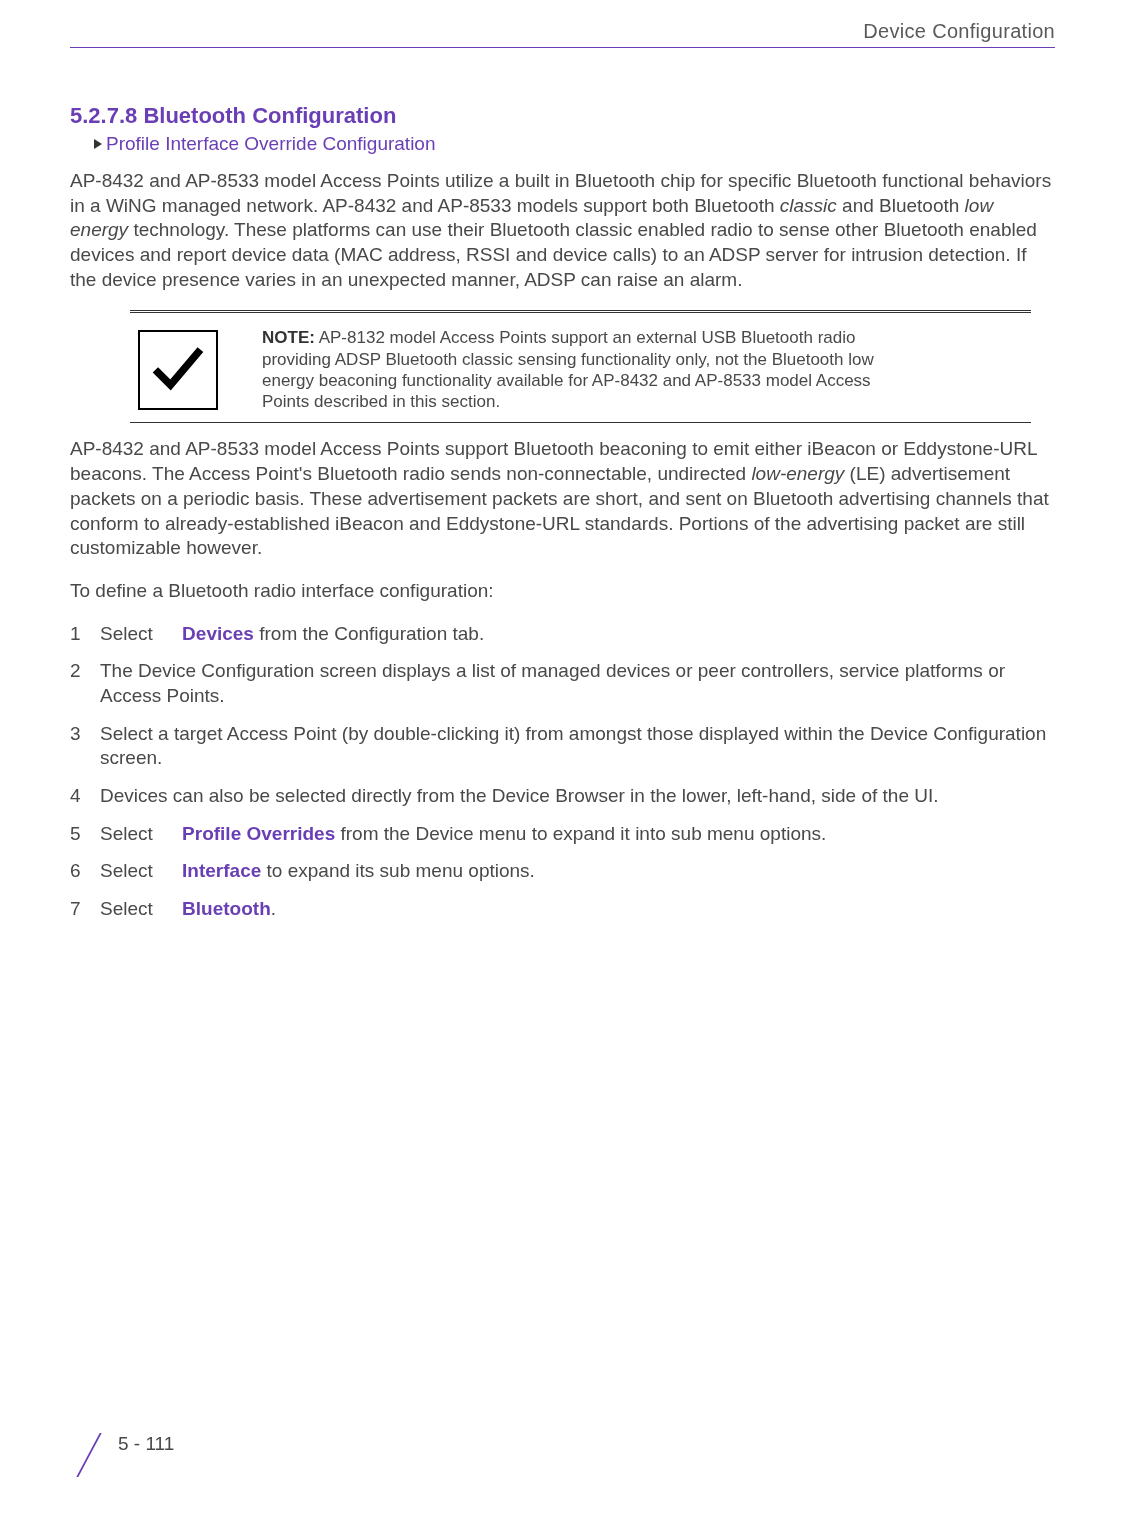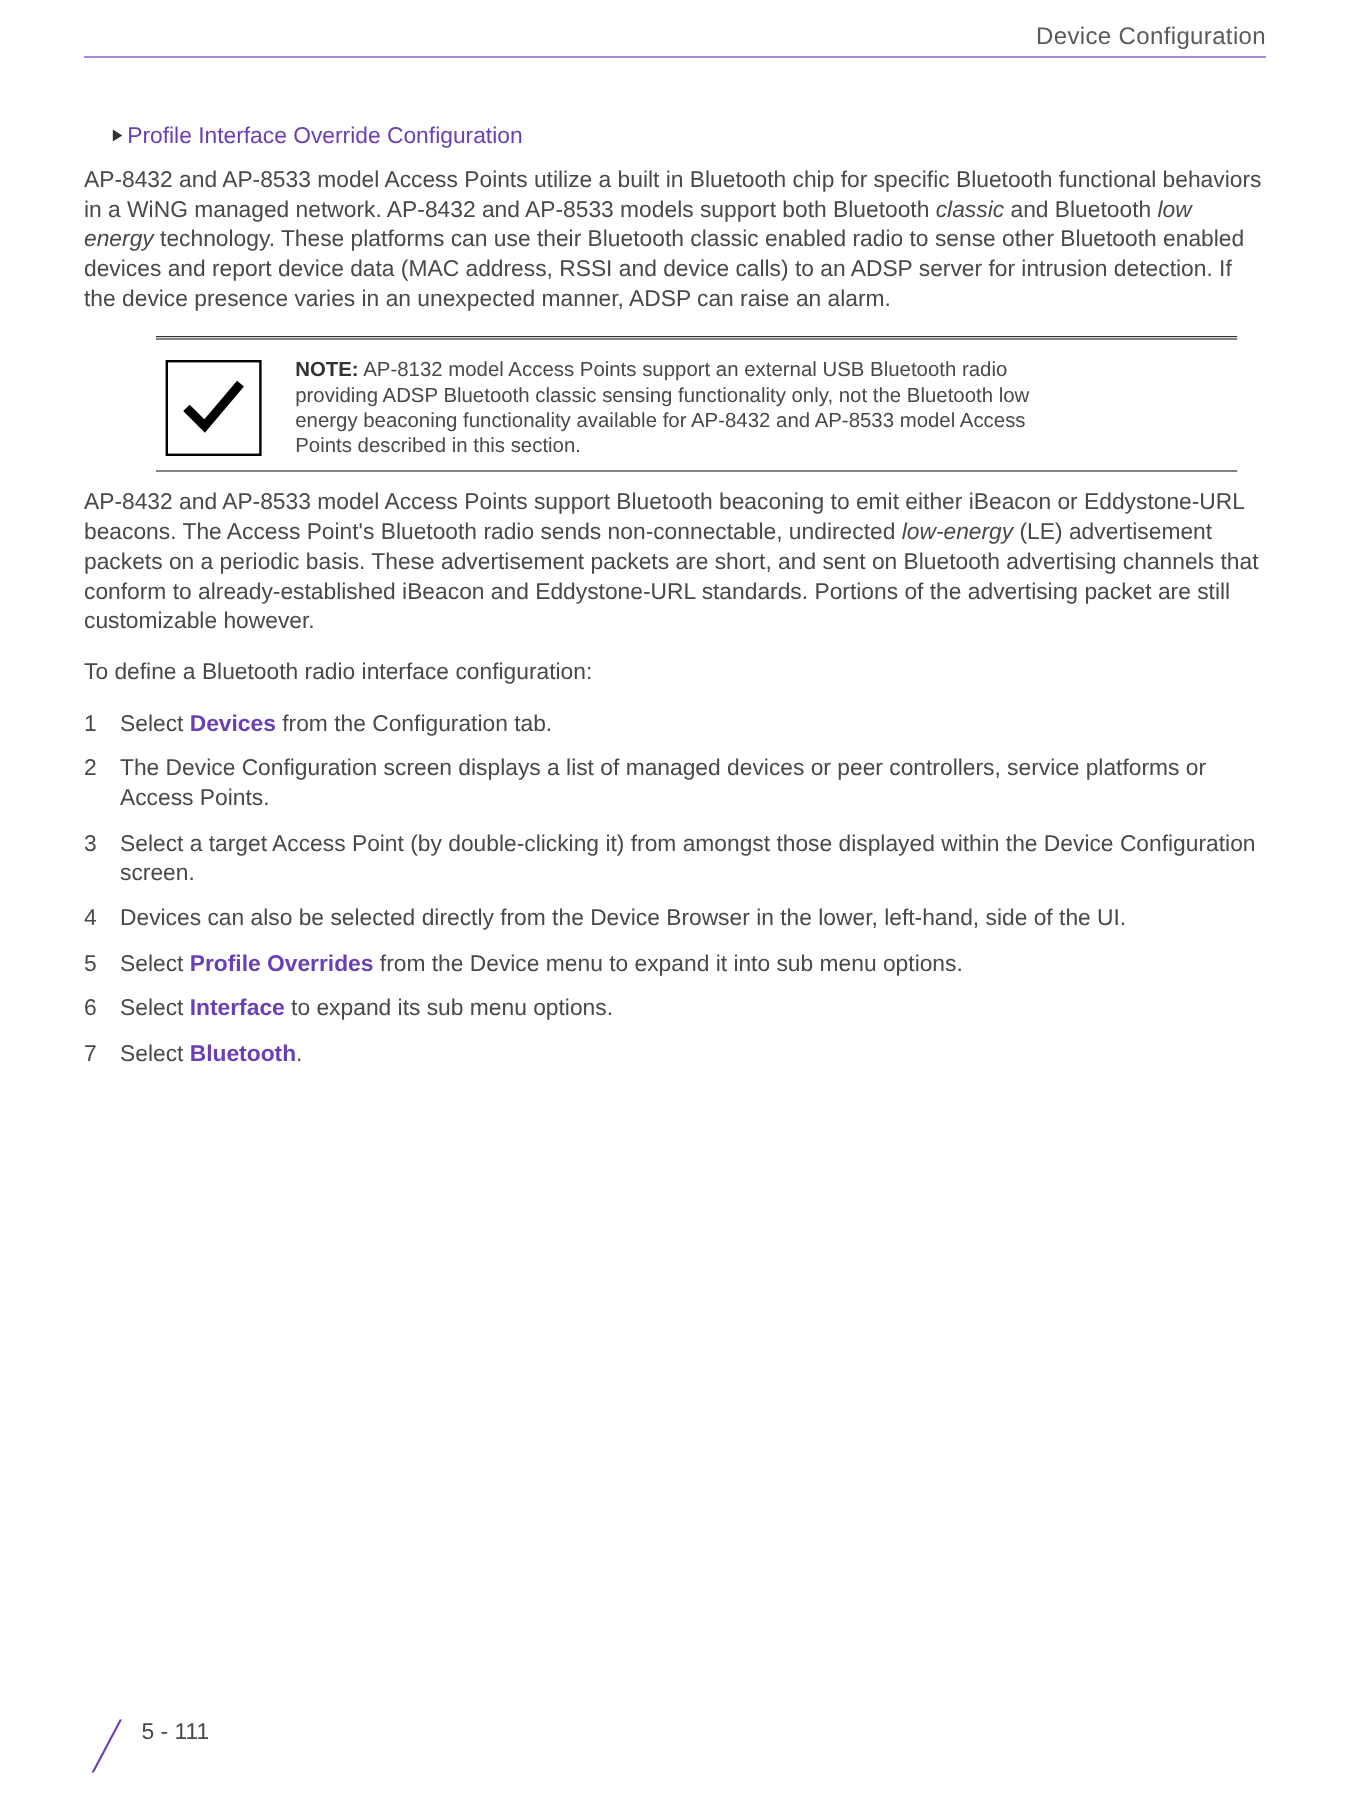--- a/index.html
+++ b/index.html
@@ -78,21 +78,21 @@
     }
     .note-rule.double {
       border: none;
       border-top: 3px double #333;
       margin: 0;
       height: 4px;
     }
     .note-flex {
       display: flex;
       align-items: center;
-      gap: 28px;
+      gap: 44px;
       padding: 10px 8px 10px 8px;
     }
     .note-icon {
       flex: 0 0 80px;
       height: 80px;
       border: 2.5px solid #000;
       display: flex;
       align-items: center;
       justify-content: center;
       box-sizing: border-box;
@@ -132,20 +132,21 @@
       content: counter(step);
       position: absolute;
       left: 0;
       top: 0;
       font-family: "Trebuchet MS", Arial, sans-serif;
     }
     .kw {
       color: #6a3fb5;
       font-weight: bold;
       font-family: Arial, Helvetica, sans-serif;
+      margin-left: 24px;
     }
     .footer {
       margin-top: auto;
       display: flex;
       justify-content: space-between;
       align-items: flex-end;
       font-size: 18px;
       color: #5a5a5a;
       font-family: "Trebuchet MS", Arial, sans-serif;
     }
@@ -174,20 +175,24 @@
       font-size: 19px;
     }
   </style>
 </head>
 <body>
 
 <div class="page">
   <div class="header-region">Device Configuration</div>
   <hr class="header-rule">
 
+  <h2 class="section-heading">
+    <span>5.2.7.8</span>
+    <span>Bluetooth Configuration</span>
+  </h2>
   <div class="breadcrumb">
     <span class="breadcrumb-arrow"></span><span>Profile Interface Override Configuration</span>
   </div>
 
   <p class="body">
     <span>AP-8432 and AP-8533 model Access Points utilize a built in Bluetooth chip for specific Bluetooth functional behaviors in a WiNG managed network. AP-8432 and AP-8533 models support both Bluetooth </span><span class="italic">classic</span><span> and Bluetooth </span><span class="italic">low energy</span><span> technology. These platforms can use their Bluetooth classic enabled radio to sense other Bluetooth enabled devices and report device data (MAC address, RSSI and device calls) to an ADSP server for intrusion detection. If the device presence varies in an unexpected manner, ADSP can raise an alarm.</span>
   </p>
 
   <div class="note-block">
     <hr class="note-rule double">

